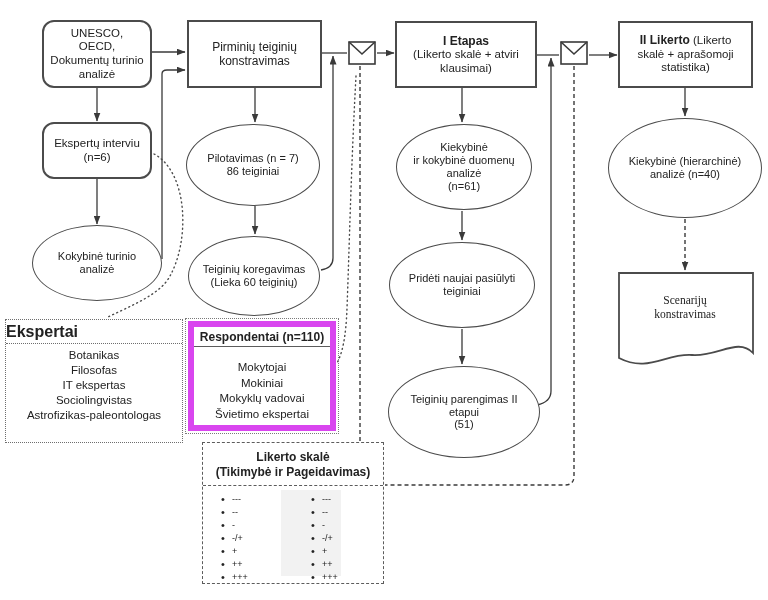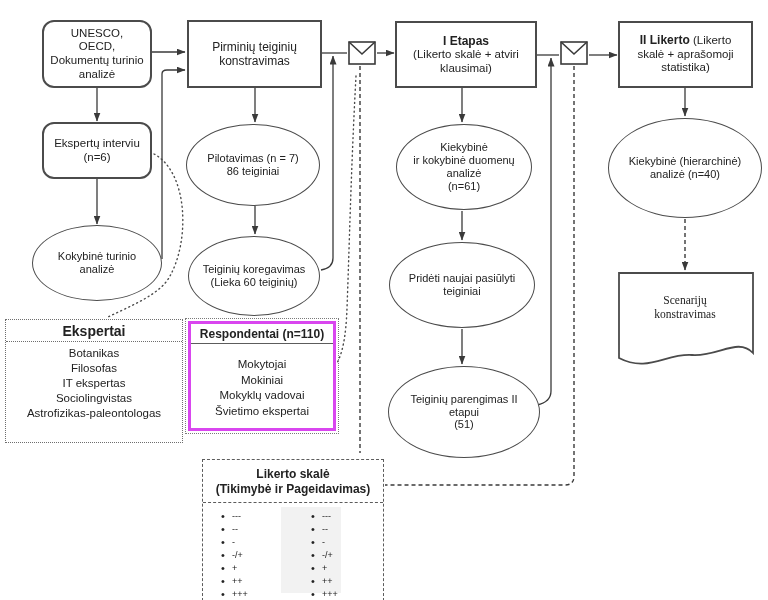--- a/index.html
+++ b/index.html
@@ -16,23 +16,23 @@
   .rounded{border:2px solid #4b4b4b;border-radius:12px;}
   .ellipse{border:1.5px solid #4b4b4b;border-radius:50%;}
   .pre{white-space:pre-line;}
   .f12{font-size:12px;} .f115{font-size:11.5px;} .f11{font-size:11px;}
   .b{font-weight:bold;}
   .envelope{position:absolute;z-index:3;}
   .docshape{position:absolute;z-index:1;}
   .doctext{position:absolute;z-index:2;text-align:center;font-size:11.5px;line-height:1.25;background:transparent;border:none;font-family:Liberation Serif, serif;}
   
   .dotbox{position:absolute;box-sizing:border-box;background:#fff;border:1.5px dotted #6e6e6e;z-index:2;}
-  .dotbox .hdr{font-weight:bold;font-size:14px;text-align:center;padding:3px 0 2px 0;border-bottom:1.5px dotted #6e6e6e;}
+  .dotbox .hdr{font-weight:bold;font-size:16px;text-align:left;padding:3px 0 2px 0;border-bottom:1.5px dotted #6e6e6e;}
   .dotbox ul{margin:4px 0 0 0;padding:0;list-style:none;text-align:center;font-size:11.5px;line-height:15px;}
-  .respbox{position:absolute;box-sizing:border-box;background:#fff;border:3px solid #d946ef;outline:1.5px dotted #7a7a7a;outline-offset:2px;z-index:2;}
+  .respbox{position:absolute;box-sizing:border-box;background:#fff;border:6px solid #d946ef;outline:1.5px dotted #7a7a7a;outline-offset:2px;z-index:2;}
   .respbox .hdr{font-weight:bold;font-size:12px;text-align:center;padding:3px 0 2px 0;border-bottom:1px solid #5c5c5c;}
   .respbox ul{margin:13px 0 0 0;padding:0;list-style:none;text-align:center;font-size:11.5px;line-height:15.5px;}
   
   .likert{position:absolute;box-sizing:border-box;background:#fff;border:1.5px dashed #5c5c5c;z-index:2;}
   .likert .hdr{font-weight:bold;font-size:12px;text-align:center;white-space:pre-line;line-height:1.25;padding:7px 2px 5px 2px;border-bottom:1.5px dashed #5c5c5c;}
   .likert .body{position:relative;height:94px;}
   .likert .shade{position:absolute;left:78px;top:4px;width:60px;height:86px;background:#f2f2f2;}
   .likert ul{position:absolute;margin:0;padding:0;list-style:none;font-size:9px;line-height:13px;}
   .likert ul.c1{left:18px;top:7px;}
   .likert ul.c2{left:108px;top:7px;}
@@ -156,21 +156,21 @@
     <div class="hdr">Respondentai (n=110)</div>
     <ul>
 
     <li>Mokytojai</li>
         <li>Mokiniai</li>
         <li>Mokyklų vadovai</li>
         <li>Švietimo ekspertai</li>
       </ul>
   </div>
 
-  <div class="likert" style="left:202px;top:451px;width:182px;height:142px;">
+  <div class="likert" style="left:202px;top:434px;width:182px;height:142px;">
     <div class="hdr">Likerto skalė
 (Tikimybė ir Pageidavimas)</div>
     <div class="body">
       <div class="shade"></div>
       <ul class="c1">
 
       <li>---</li>
           <li>--</li>
           <li>-</li>
           <li>-/+</li>

